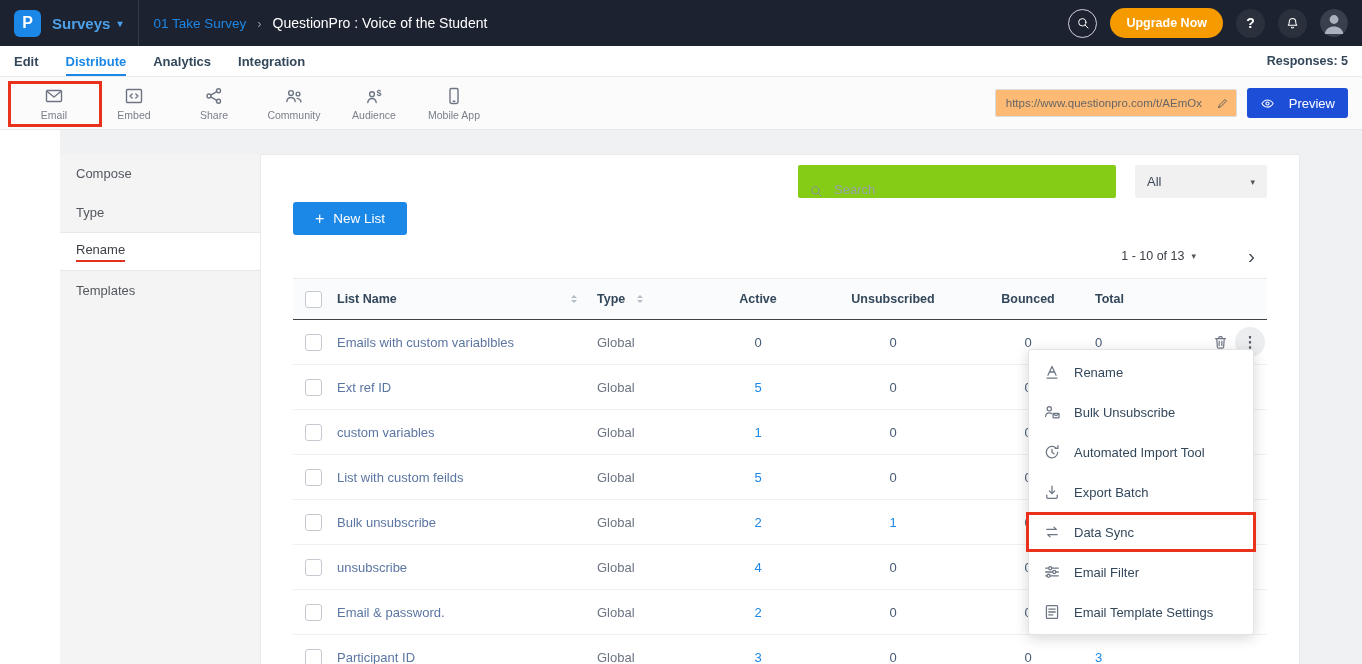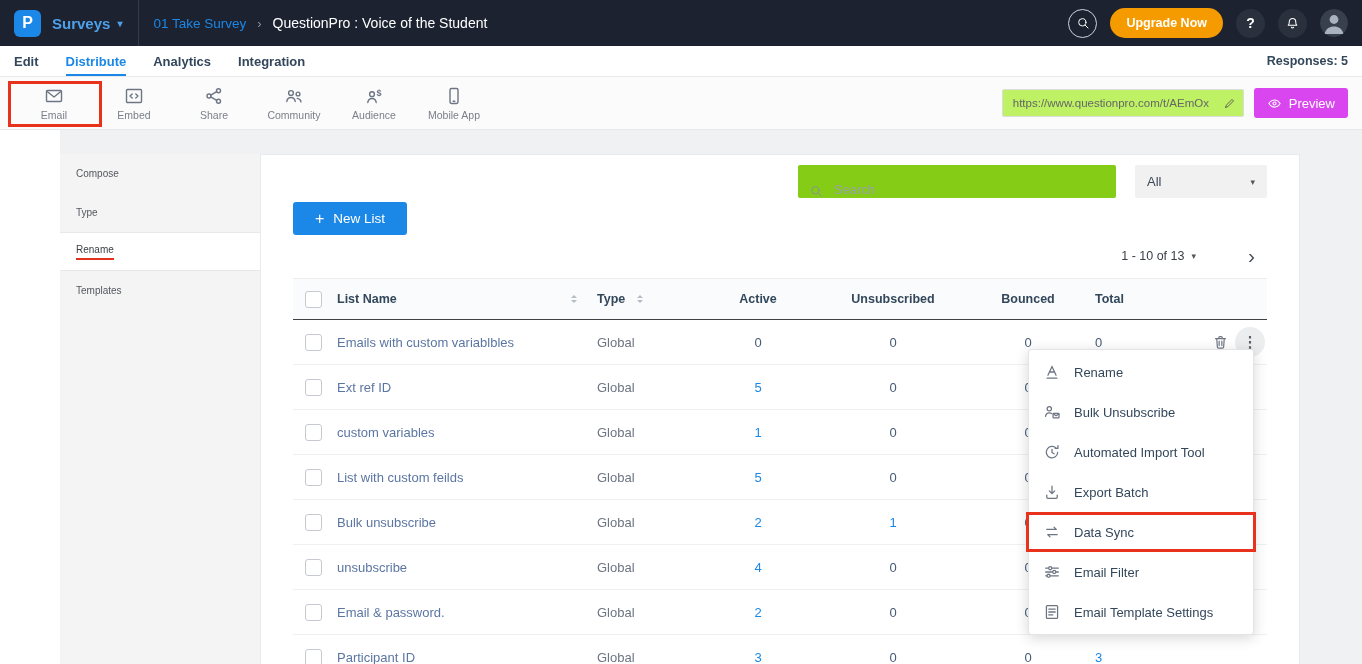--- a/index.html
+++ b/index.html
@@ -39,33 +39,33 @@
   .responses { margin-left:auto; font-size:12.5px; font-weight:700; color:#33475b; }
 
   
   .toolbar { height:53px; background:#fbfbfc; border-bottom:1px solid #e7e8ea; display:flex; align-items:center; padding:0 14px; position:relative; }
   .channels { display:flex; }
   .channel { width:80px; display:flex; flex-direction:column; align-items:center; gap:3px; color:#6d7583; cursor:pointer; }
   .channel .icon { width:20px; height:20px; }
   .ch-label { font-size:10.5px; color:#7a7f88; }
   .annotation-email { position:absolute; left:8px; top:4px; width:94px; height:46px; border:3px solid #e8321c; pointer-events:none; z-index:5; }
   .toolbar-right { margin-left:auto; display:flex; align-items:center; gap:10px; }
-  .url-box { width:242px; height:28px; background:#bef264; border:1px solid #dcdcdc; border-radius:2px; display:flex; align-items:center; padding-left:8px; }
+  .url-box { width:242px; height:28px; background:#fdba74; border:1px solid #dcdcdc; border-radius:2px; display:flex; align-items:center; padding-left:8px; }
   .url-box input { flex:1; min-width:0; border:none; background:transparent; font-size:11.5px; color:#666; font-family:inherit; outline:none; }
   .pencil-btn { width:26px; height:100%; display:flex; align-items:center; justify-content:center; color:#555; cursor:pointer; }
   .pencil-btn .icon { width:13px; height:13px; }
-  .preview-btn { height:30px; background:#d946ef; color:#fff; border:none; border-radius:3px; font-size:13px; display:flex; align-items:center; gap:7px; padding:0 13px; cursor:pointer; font-family:inherit; }
+  .preview-btn { height:30px; background:#1d4ed8; color:#fff; border:none; border-radius:3px; font-size:13px; display:flex; align-items:center; gap:14px; padding:0 13px; cursor:pointer; font-family:inherit; }
   .preview-btn .icon { width:15px; height:15px; }
 
   
   .content { display:flex; height:534px; }
   .gutter-left { width:60px; background:#fff; }
   .content-main { flex:1; background:#eff1f3; padding-top:24px; display:flex; min-width:0; }
   .sidebar { width:200px; background:#f4f4f5; flex-shrink:0; }
-  .side-item { height:39px; display:flex; align-items:center; padding-left:16px; font-size:10px; color:#53575e; cursor:pointer; }
+  .side-item { height:39px; display:flex; align-items:center; padding-left:16px; font-size:13px; color:#53575e; cursor:pointer; }
   .side-item.active { background:#fff; border-top:1px solid #e8e8e8; border-bottom:1px solid #e8e8e8; color:#3c4046; }
   .side-item.active .lbl { border-bottom:2px solid #e0321f; padding-bottom:3px; }
   .card { flex:1; background:#fff; margin-right:62px; border:1px solid #e9eaec; border-bottom:none; padding:10px 32px 0; min-width:0; }
 
   .search-row { display:flex; justify-content:flex-end; gap:8px; }
   .search-box { width:318px; height:33px; background:#84cc16; border-radius:2px; display:flex; align-items:flex-end; gap:9px; padding:0 11px; }
   .search-box .icon { width:14px; height:14px; color:#8a9099; }
   .search-box input { flex:1; min-width:0; border:none; background:transparent; outline:none; font-size:13px; color:#333; font-family:inherit; }
   .search-box input::placeholder { color:#9aa0a8; }
   .all-select { width:132px; height:33px; background:#f1f1f2; border-radius:2px; display:flex; align-items:center; justify-content:space-between; padding:0 12px; font-size:13px; color:#3c4856; cursor:pointer;margin-left:11px; }

